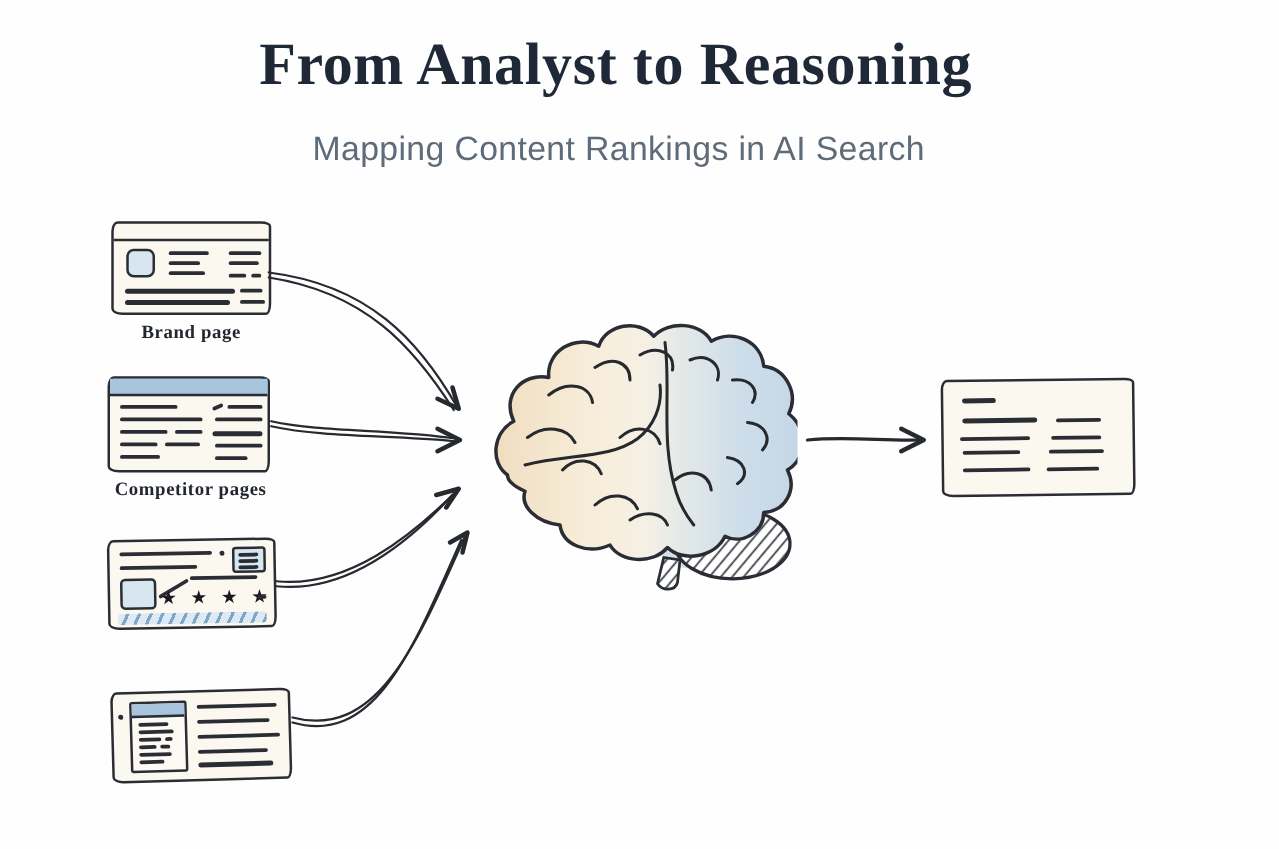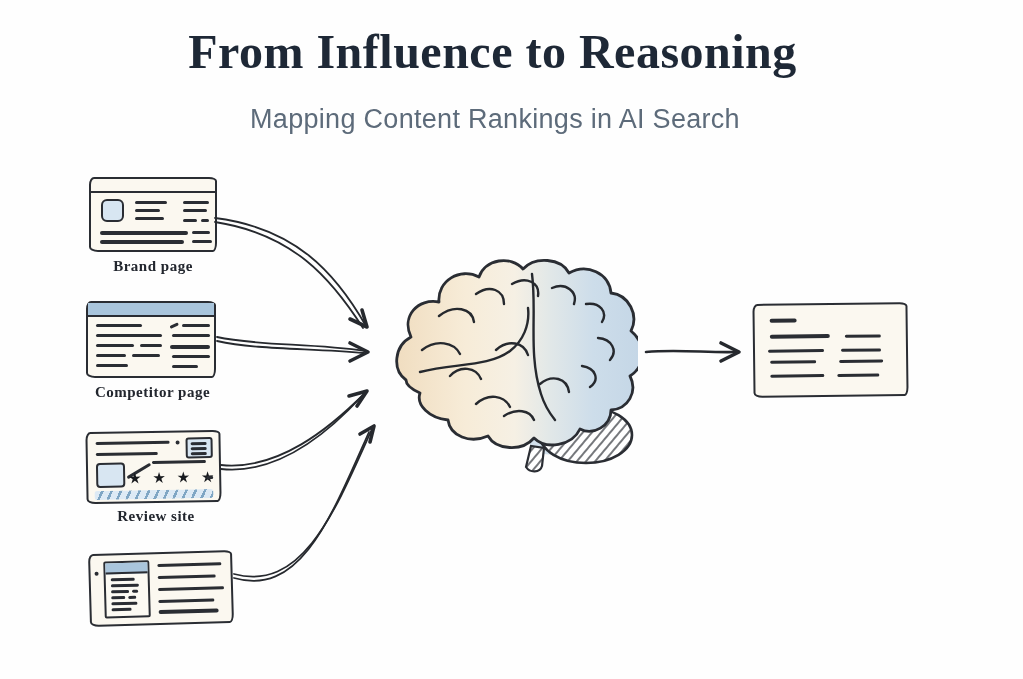--- a/index.html
+++ b/index.html
@@ -58,21 +58,21 @@
 
   
   .arrows-layer{position:absolute;left:0;top:0;z-index:5;pointer-events:none;}
   .brain-layer{position:absolute;left:384px;top:254px;z-index:3;}
 </style>
 </head>
 <body>
 
 <div class="canvas">
 
-  <div class="title">From Influence to Reasoning</div>
+  <div class="title">From Analyst to Reasoning</div>
   <div class="subtitle">Mapping Content Rankings in AI Search</div>
 
   <div class="card" style="left:89px;top:177px;width:128px;height:75px;">
     <div class="hdrstrip" style="height:12px;"></div>
     <div class="bluebox" style="left:10px;top:20px;width:23px;height:23px;border-radius:6px;"></div>
     <div class="ln" style="left:44px;top:22px;width:32px;"></div>
     <div class="ln" style="left:44px;top:30px;width:25px;"></div>
     <div class="ln" style="left:44px;top:38px;width:29px;"></div>
     <div class="ln" style="left:92px;top:22px;width:26px;"></div>
     <div class="ln" style="left:92px;top:30px;width:24px;"></div>
@@ -94,39 +94,38 @@
     <div class="ln" style="left:8px;top:51px;width:30px;"></div>
     <div class="ln" style="left:44px;top:51px;width:28px;"></div>
     <div class="ln" style="left:8px;top:61px;width:32px;"></div>
     <div class="diag" style="left:82px;top:23px;width:9px;transform:rotate(-24deg);"></div>
     <div class="ln" style="left:94px;top:21px;width:28px;"></div>
     <div class="ln" style="left:84px;top:31px;width:38px;"></div>
     <div class="ln thick" style="left:82px;top:42px;width:40px;"></div>
     <div class="ln" style="left:84px;top:52px;width:38px;"></div>
     <div class="ln" style="left:84px;top:62px;width:26px;"></div>
   </div>
-  <div class="node-label" style="left:70px;top:384px;width:165px;">Competitor page</div>
+  <div class="node-label" style="left:70px;top:384px;width:165px;">Competitor pages</div>
 
   <div class="card" style="left:86px;top:431px;width:135px;height:72px;transform:rotate(-1deg);">
     <div class="ln" style="left:8px;top:8px;width:74px;"></div>
     <div class="dot" style="left:88px;top:8px;"></div>
     <div class="bluebox" style="left:98px;top:5px;width:27px;height:21px;border-radius:3px;">
       <div class="ln" style="left:3px;top:3px;width:16px;height:2.5px;"></div>
       <div class="ln" style="left:3px;top:8px;width:16px;height:2.5px;"></div>
       <div class="ln" style="left:3px;top:13px;width:16px;height:2.5px;"></div>
     </div>
     <div class="ln" style="left:8px;top:19px;width:62px;"></div>
     <div class="bluebox" style="left:8px;top:29px;width:29px;height:25px;border-radius:4px;"></div>
     <div class="diag" style="left:39px;top:43px;width:27px;transform:rotate(-30deg);"></div>
     <div class="ln" style="left:64px;top:28px;width:54px;"></div>
     <span class="stars" style="left:40px;top:38px;">★ ★ ★ ★</span>
     <div class="ln" style="left:118px;top:44px;width:7px;"></div>
     <div class="hatchstrip" style="left:6px;top:57px;width:119px;"></div>
   </div>
-  <div class="node-label" style="left:86px;top:508px;width:140px;">Review site</div>
 
   <div class="card" style="left:89px;top:552px;width:144px;height:73px;transform:rotate(-1.6deg);">
     <div class="dot" style="left:4px;top:16px;"></div>
     <div style="position:absolute;left:13px;top:6px;width:46px;height:57px;border:2.5px solid var(--ink);border-radius:2px;background:#fcfaf3;box-sizing:border-box;">
       <div class="hdrstrip blue" style="height:9px;border-bottom-width:2px;"></div>
       <div class="ln" style="left:5px;top:15px;width:24px;height:2.5px;"></div>
       <div class="ln" style="left:5px;top:21px;width:28px;height:2.5px;"></div>
       <div class="ln" style="left:5px;top:27px;width:18px;height:2.5px;"></div>
       <div class="ln" style="left:26px;top:27px;width:6px;height:2.5px;"></div>
       <div class="ln" style="left:5px;top:33px;width:14px;height:2.5px;"></div>

